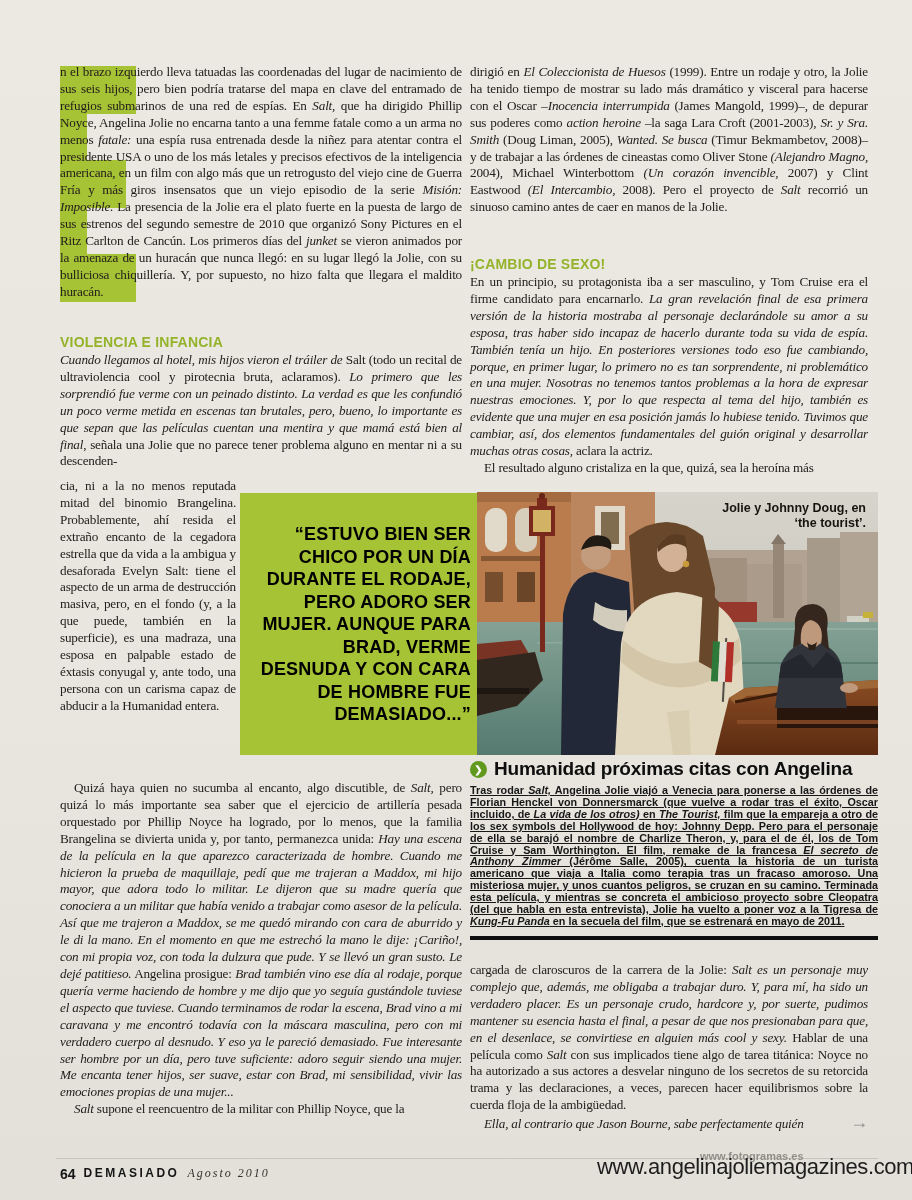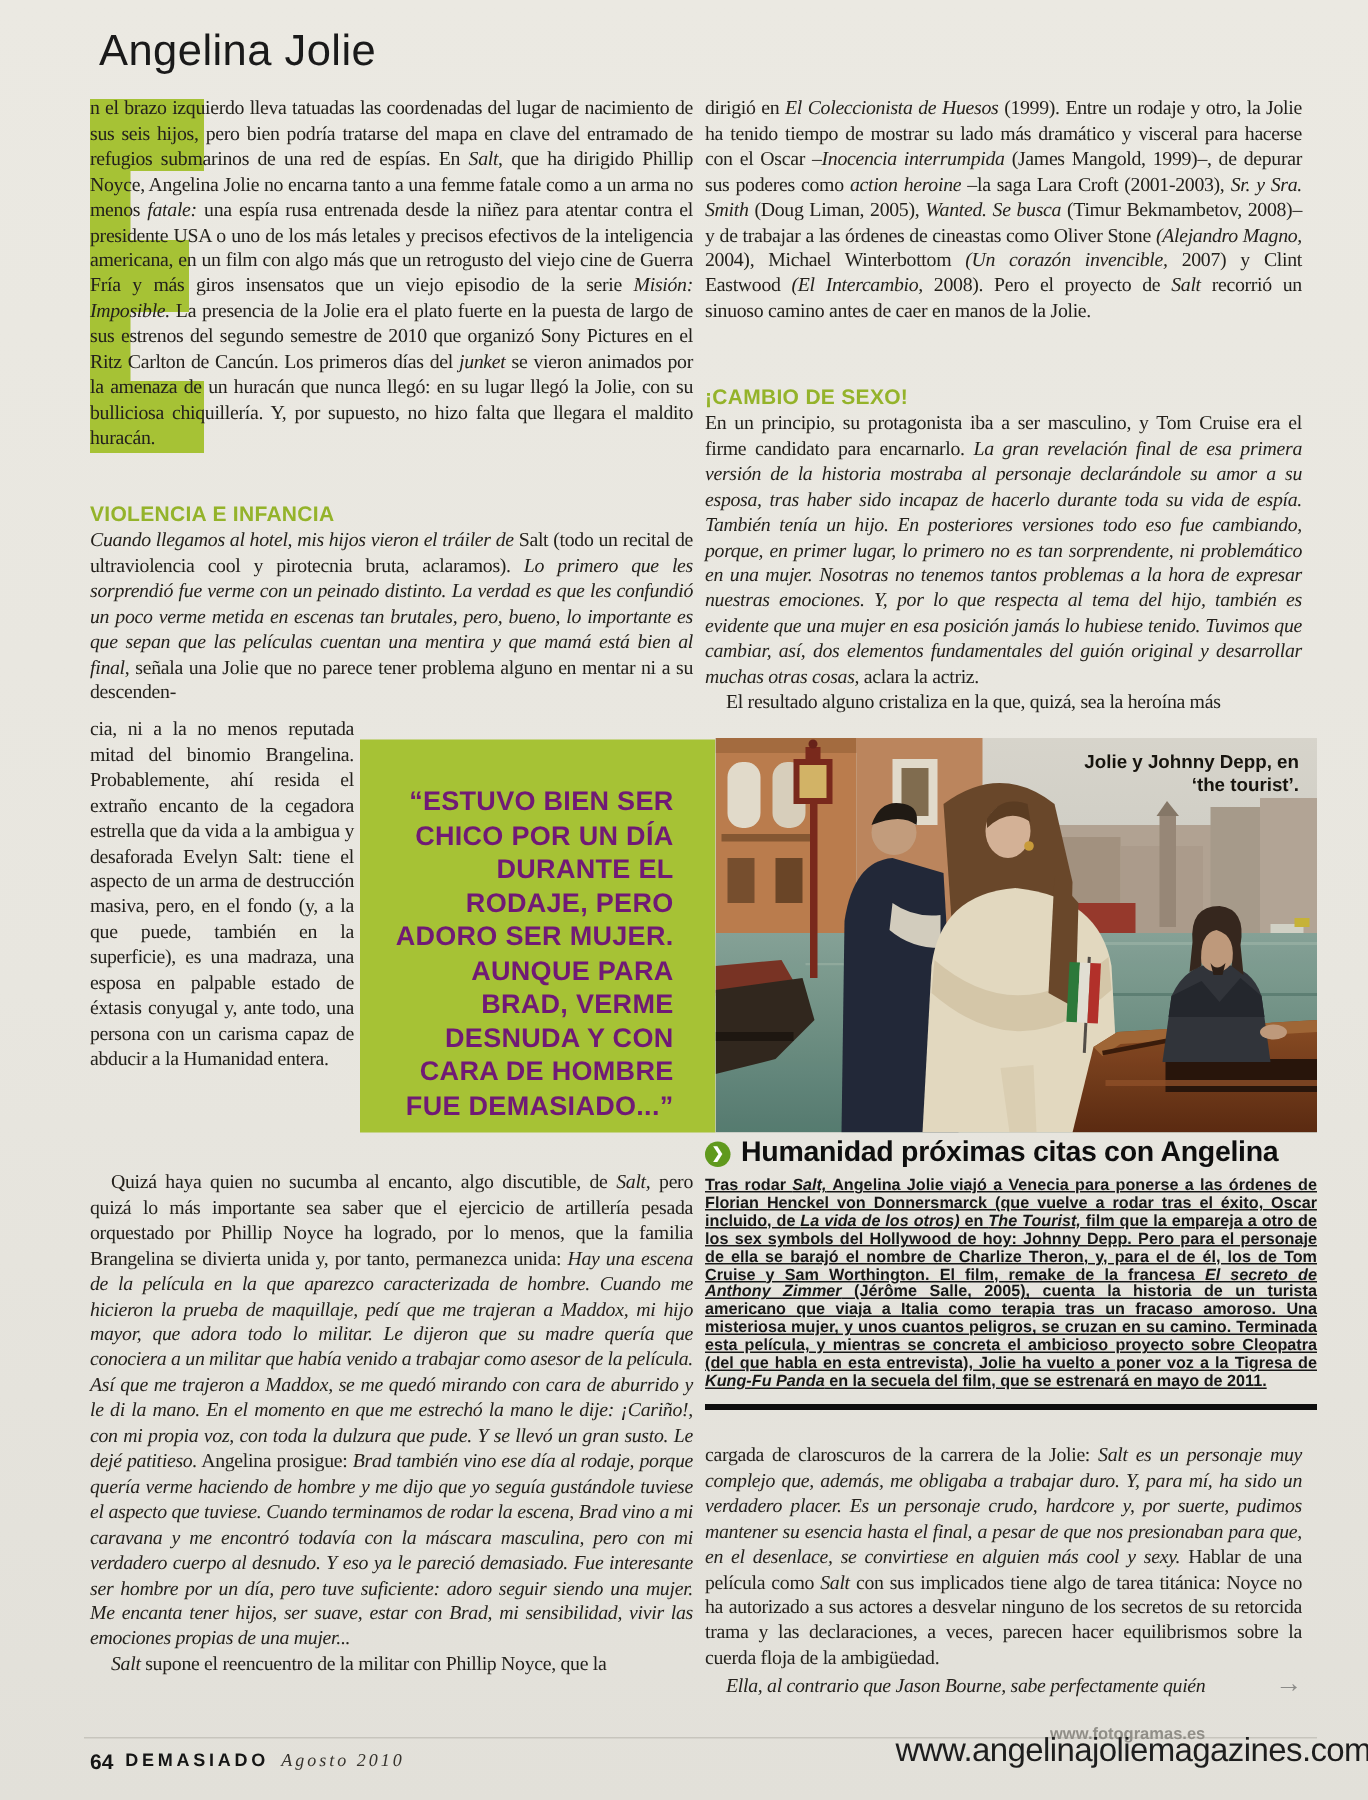--- a/index.html
+++ b/index.html
@@ -28,21 +28,21 @@
   
   .dropcap{left:60px;top:66px;width:76px;height:236px;z-index:0;}
   .dropcap div{position:absolute;background:#a6c235;}
   .dc-stem{left:0;top:0;width:27px;height:236px;}
   .dc-top{left:0;top:0;width:76px;height:48px;}
   .dc-mid{left:0;top:94px;width:66px;height:48px;}
   .dc-bot{left:0;top:188px;width:76px;height:48px;}
   .dc-letter{position:absolute;left:4px;top:0;color:transparent;font:700 40px/236px "Liberation Sans",sans-serif;}
   
   .quote-box{left:240px;top:493px;width:237px;height:262px;background:#a6c235;z-index:4;}
-  .quote-text{margin:0;padding:30px 28px 0 14px;text-align:right;color:#701a75;
+  .quote-text{margin:0;padding:30px 6px 0 14px;text-align:right;color:#000000;
         font:700 18px/22.5px "Liberation Sans",sans-serif;letter-spacing:.2px;}
   
   .photo{left:477px;top:492px;width:401px;height:263px;z-index:4;overflow:hidden;background:#cfcfc7;}
   .photo svg{display:block;}
   .photo-caption{position:absolute;top:9px;right:12px;width:145px;text-align:right;
         font:700 12.5px/15px "Liberation Sans",sans-serif;color:#17140e;}
   
   .sidebar{left:470px;top:758px;width:408px;z-index:4;border-bottom:4px solid #0e0e0e;padding-bottom:8px;}
   .sb-title-row{display:flex;align-items:center;gap:7px;margin:0 0 5px 0;}
   .sb-icon{flex:0 0 auto;width:17px;height:17px;border-radius:50%;background:#60991d;color:#fff;
@@ -64,21 +64,20 @@
   
   .wm-small{left:700px;top:1150px;font:700 11px "Liberation Sans",sans-serif;color:#908e87;z-index:5;}
   .wm-big{right:-2px;top:1152px;font:400 22px/30px "Liberation Sans",sans-serif;color:#1d1d1d;
         letter-spacing:-0.4px;white-space:nowrap;z-index:6;}
 </style>
 </head>
 <body>
 
 <div class="page">
 
-  <h1 class="page-title">Angelina Jolie</h1>
 
   <div class="dropcap abs" aria-hidden="true">
     <div class="dc-stem"></div>
     <div class="dc-top"></div>
     <div class="dc-mid"></div>
     <div class="dc-bot"></div>
     <span class="dc-letter">E</span>
   </div>
 
   <p class="jtext abs lp1"><span>n el brazo izquierdo lleva tatuadas las coordenadas del lugar de nacimiento de sus seis hijos, pero bien podría tratarse del mapa en clave del entramado de refugios submarinos de una red de espías. En </span><span class="seg-i">Salt</span><span>, que ha dirigido Phillip Noyce, Angelina Jolie no encarna tanto a una femme fatale como a un arma no menos </span><span class="seg-i">fatale:</span><span> una espía rusa entrenada desde la niñez para atentar contra el presidente USA o uno de los más letales y precisos efectivos de la inteligencia americana, en un film con algo más que un retrogusto del viejo cine de Guerra Fría y más giros insensatos que un viejo episodio de la serie </span><span class="seg-i">Misión: Imposible.</span><span> La presencia de la Jolie era el plato fuerte en la puesta de largo de sus estrenos del segundo semestre de 2010 que organizó Sony Pictures en el Ritz Carlton de Cancún. Los primeros días del </span><span class="seg-i">junket</span><span> se vieron animados por la amenaza de un huracán que nunca llegó: en su lugar llegó la Jolie, con su bulliciosa chiquillería. Y, por supuesto, no hizo falta que llegara el maldito huracán.</span></p>
@@ -195,21 +194,21 @@
       <g>
         <path d="M298,216 L304,172 Q314,150 336,150 Q358,153 364,172 L370,216 Z" fill="#33363c"></path>
         <path d="M304,172 L324,162 L336,176 L350,160 L364,172 L366,186 L302,186 Z" fill="#26292f"></path>
         <ellipse cx="334" cy="140" rx="13" ry="16" fill="#c59e7f"></ellipse>
         <path d="M318,136 Q316,112 336,112 Q354,114 350,138 L352,158 L344,152 Q348,132 334,128 Q322,130 324,152 L316,156 Z" fill="#38291f"></path>
         <path d="M330,150 Q334,156 340,150 L338,158 L332,158 Z" fill="#2e2118"></path>
         <ellipse cx="372" cy="196" rx="9" ry="5" fill="#c59e7f"></ellipse>
       </g>
       <rect x="0" y="0" width="401" height="263" fill="#000" opacity="0.03"></rect>
     </svg>
-    <div class="photo-caption">Jolie y Johnny Depp, en ‘the tourist’.</div>
+    <div class="photo-caption">Jolie y Johnny Doug, en ‘the tourist’.</div>
   </div>
 
   <div class="abs sidebar">
     <div class="sb-title-row">
       <span class="sb-icon">❯</span>
       <span class="sb-title">Humanidad próximas citas con Angelina</span>
     </div>
     <p class="sb-body"><span>Tras rodar </span><span class="seg-i">Salt,</span><span> Angelina Jolie viajó a Venecia para ponerse a las órdenes de Florian Henckel von Donnersmarck (que vuelve a rodar tras el éxito, Oscar incluido, de </span><span class="seg-i">La vida de los otros)</span><span> en </span><span class="seg-i">The Tourist,</span><span> film que la empareja a otro de los sex symbols del Hollywood de hoy: Johnny Depp. Pero para el personaje de ella se barajó el nombre de Charlize Theron, y, para el de él, los de Tom Cruise y Sam Worthington. El film, remake de la francesa </span><span class="seg-i">El secreto de Anthony Zimmer</span><span> (Jérôme Salle, 2005), cuenta la historia de un turista americano que viaja a Italia como terapia tras un fracaso amoroso. Una misteriosa mujer, y unos cuantos peligros, se cruzan en su camino. Terminada esta película, y mientras se concreta el ambicioso proyecto sobre Cleopatra (del que habla en esta entrevista), Jolie ha vuelto a poner voz a la Tigresa de </span><span class="seg-i">Kung-Fu Panda</span><span> en la secuela del film, que se estrenará en mayo de 2011.</span></p>
   </div>
 

